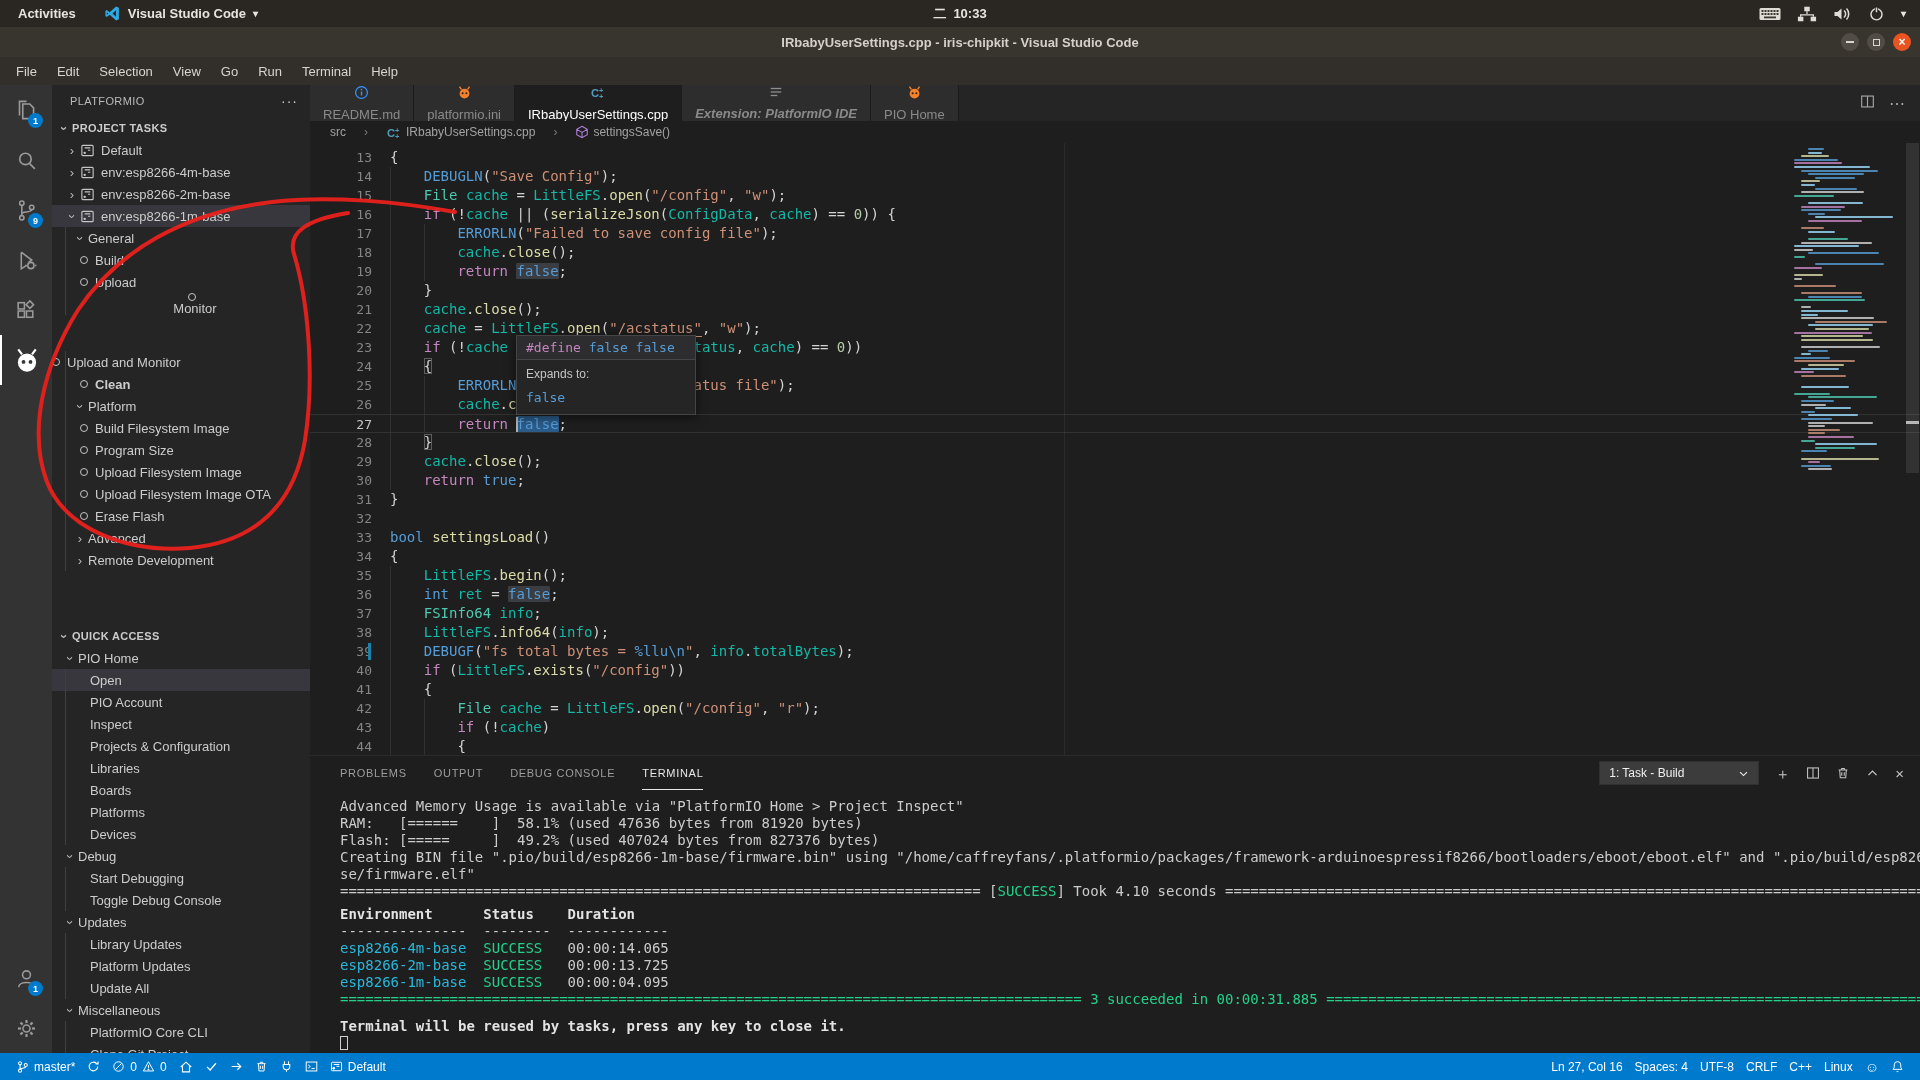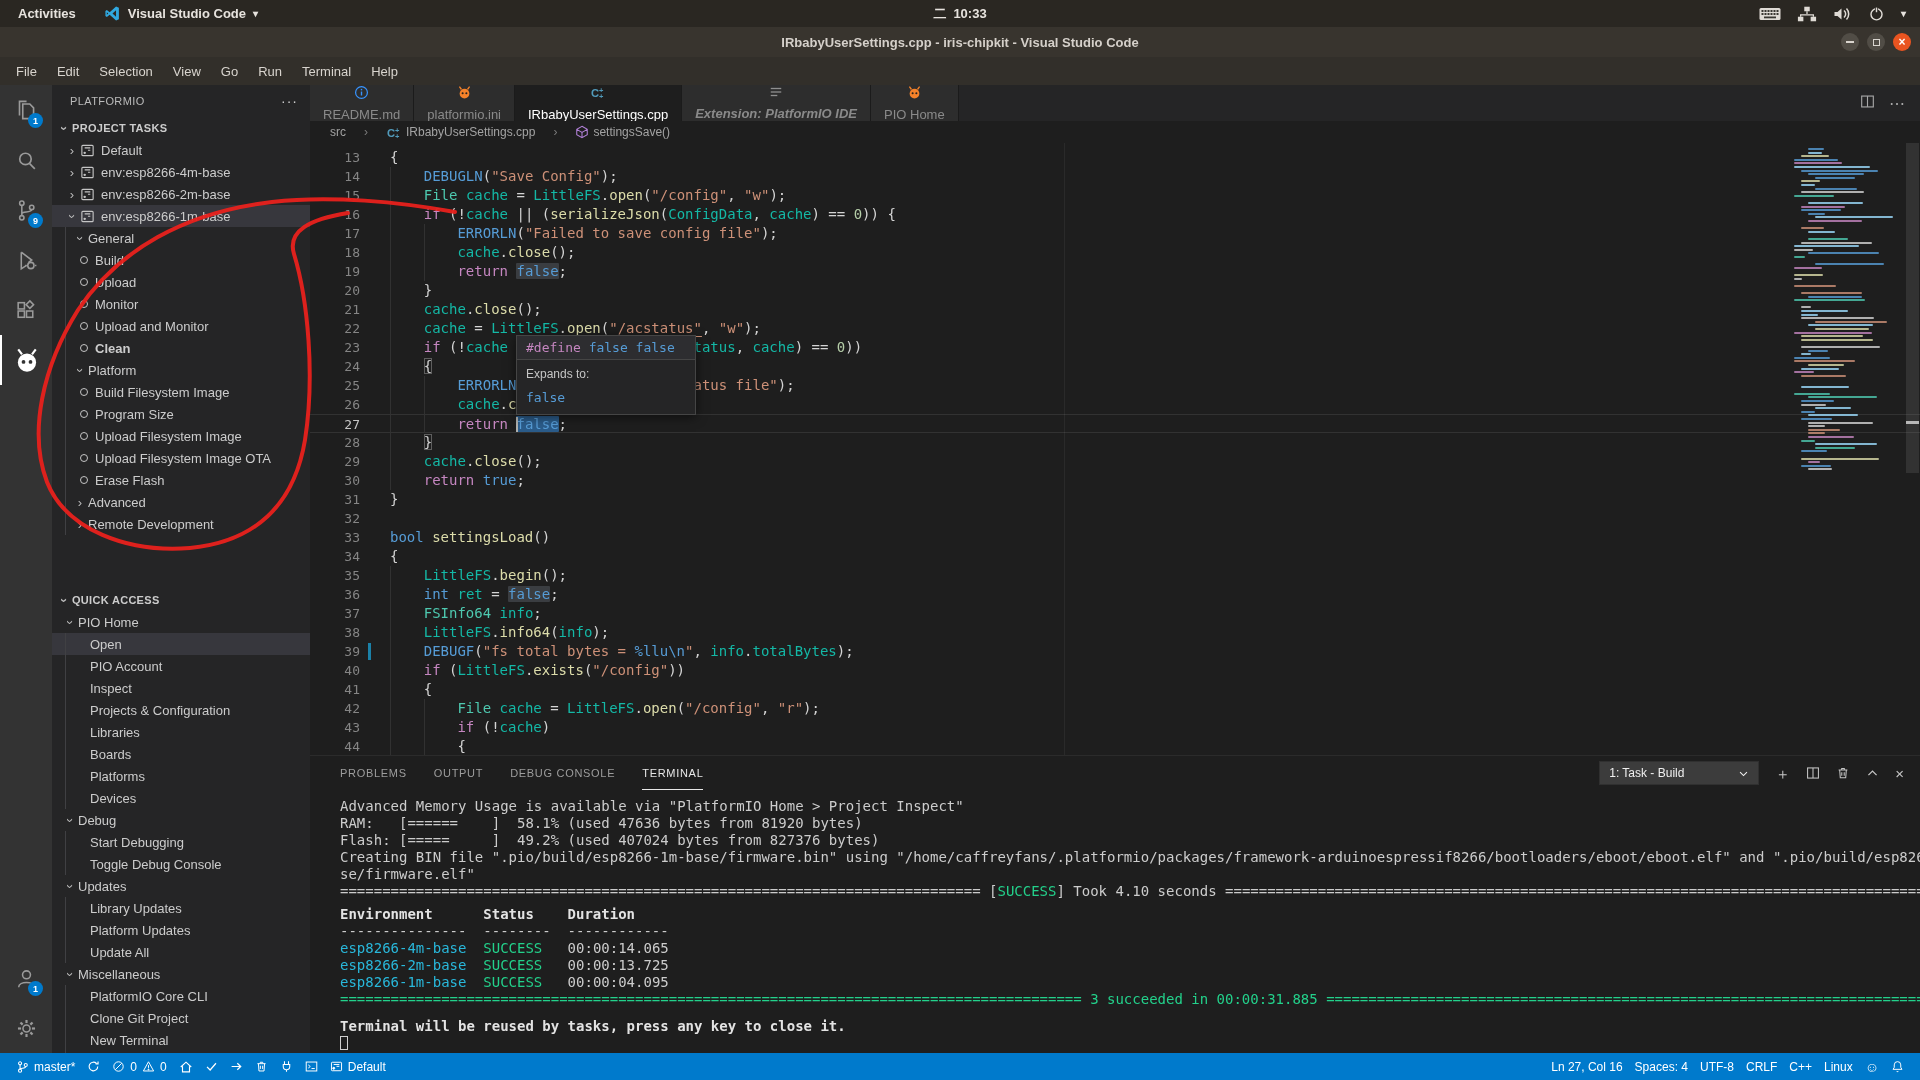--- a/index.html
+++ b/index.html
@@ -63,21 +63,21 @@
   .breadcrumb{height:22px;display:flex;align-items:center;font-size:12px;color:#a3a3a3;
     padding-left:20px;gap:18px;background:#1e1e1e;flex:none;}
   .bc-sep{color:#7b7b7b;font-size:12px;}
   .bc-item{display:flex;align-items:center;gap:4px;}
   
   .code-area{flex:1;position:relative;overflow:hidden;padding-top:5px;}
   .code-line{height:19px;line-height:19px;white-space:pre;font-family:"DejaVu Sans Mono",monospace;
     font-size:14px;color:#d4d4d4;position:relative;padding-left:80px;}
   .code-line.current{border-top:1px solid rgba(255,255,255,.09);border-bottom:1px solid rgba(255,255,255,.09);}
   .code-line.current .ln{color:#c6c6c6;}
-  .ln{position:absolute;left:0;top:0;width:50px;text-align:right;color:#858585;font-size:13px;}
+  .ln{position:absolute;left:12px;top:0;width:50px;text-align:right;color:#858585;font-size:13px;}
   .iguide{position:absolute;top:0;bottom:0;width:1px;background:#4a4a4a;opacity:.45;}
   .mod-mark{position:absolute;left:58px;top:1px;bottom:1px;width:3px;background:#1b81a8;}
   .caret{position:absolute;top:2px;height:15px;width:2px;background:#aeafad;}
   .tk-w{color:#d4d4d4;} .tk-k{color:#c586c0;} .tk-b{color:#569cd6;} .tk-t{color:#4ec9b0;}
   .tk-f{color:#dcdcaa;} .tk-v{color:#14b8a6;} .tk-s{color:#ce9178;} .tk-n{color:#b5cea8;}
   .tk-e{color:#569cd6;}
   .tk-hl1{background:#3a3d41;border-radius:1px;}
   .tk-hl2{background:#2b5c8a;border-radius:1px;}
   .tk-u{text-decoration:underline;text-underline-offset:3px;}
   .tk-bm{outline:1px solid #5e5e5e;outline-offset:-1px;}
@@ -344,26 +344,26 @@
             <div class="trow" style="padding-left: 28px;">
               <span class="tguide"></span>
               <span class="task-circle"></span>
               <span>Build</span>
             </div>
             <div class="trow" style="padding-left: 28px;">
               <span class="tguide"></span>
               <span class="task-circle"></span>
               <span>Upload</span>
             </div>
-            <div class="trow" style="padding-left: 28px;">
+            <div class="trow" style="padding-left: 28px; flex-direction: column;">
               <span class="tguide"></span>
               <span class="task-circle"></span>
               <span>Monitor</span>
             </div>
-            <div class="trow" style="padding-left: 28px;">
+            <div class="trow" style=" margin-top: 36px;">
               <span class="tguide"></span>
               <span class="task-circle"></span>
               <span>Upload and Monitor</span>
             </div>
             <div class="trow" style="padding-left: 28px; font-weight: bold;">
               <span class="tguide"></span>
               <span class="task-circle"></span>
               <span>Clean</span>
             </div>
             <div class="trow" style="padding-left: 20px;">

